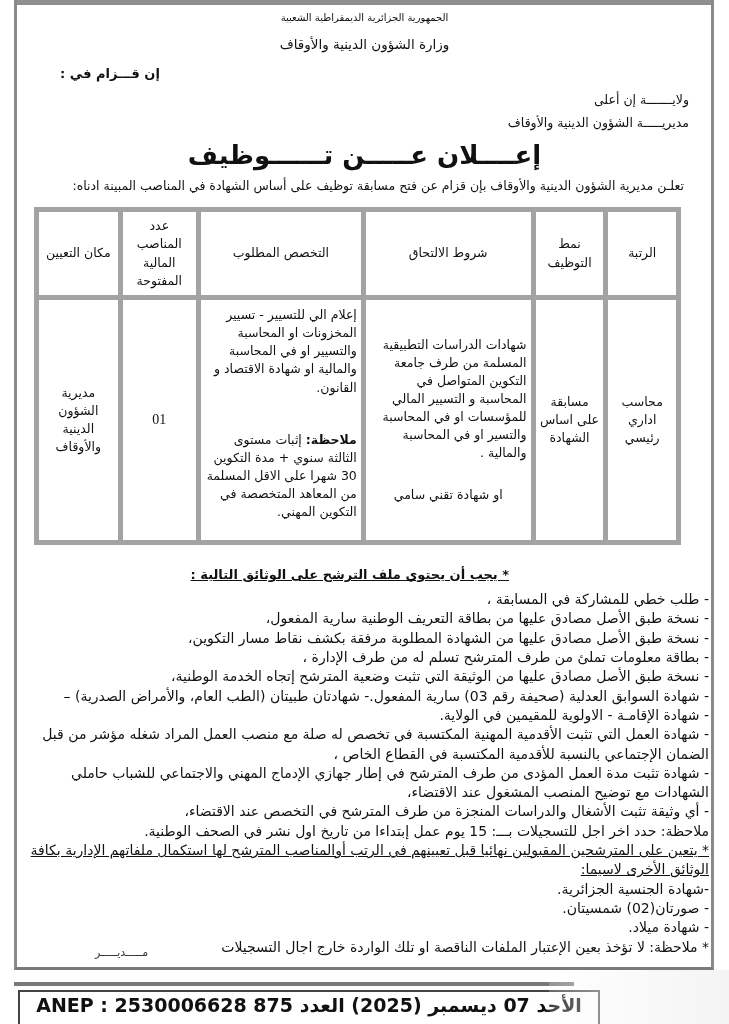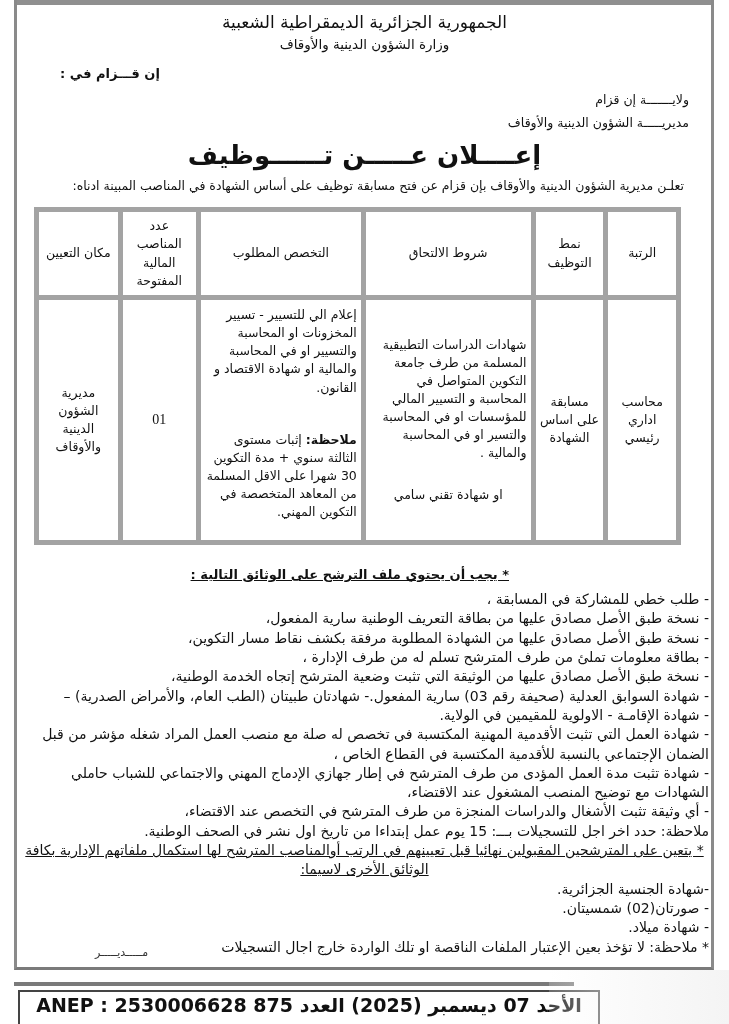--- a/index.html
+++ b/index.html
@@ -2,62 +2,62 @@
 <html lang="ar" dir="rtl"><head>
 <meta charset="utf-8">
 <style>
   html, body { margin:0; padding:0; background:#ffffff; }
   body { width:729px; height:1024px; position:relative; overflow:hidden;
          font-family:"DejaVu Sans", "Liberation Sans", sans-serif; color:#111; }
   .frame { position:absolute; left:14px; top:0; width:700px; height:970px;
            border-left:3px solid #8a8a8a; border-right:3px solid #8a8a8a;
            border-bottom:3px solid #7a7a7a; box-sizing:border-box; }
   .topbar { position:absolute; left:0; right:0; top:0; height:5px; background:#8f8f8f; }
-  .hdr1 { position:absolute; top:12px; left:0; right:0; font-size:17px; text-align:center; }
+  .hdr1 { position:absolute; top:12px; left:0; right:0; font-size:10px; text-align:center; }
   .hdr2 { position:absolute; top:36px; left:0; right:0; font-size:13.5px; text-align:center; }
   .in-gz { position:absolute; top:66px; left:60px; font-size:13px; font-weight:bold; direction:rtl; }
   .wilaya { position:absolute; top:92px; right:40px; font-size:12.5px; }
   .direction { position:absolute; top:115px; right:40px; font-size:12.5px;margin-left:32px; }
   .title { position:absolute; top:140px; left:0; right:0; text-align:center;
            font-size:26px; font-weight:bold; letter-spacing:1px; }
   .intro { position:absolute; top:178px; right:45px; font-size:12.5px; }
   table.jobs { position:absolute; top:207px; left:34px; width:647px; border-collapse:collapse;
                font-size:12.5px; }
   table.jobs th, table.jobs td { border:5px solid #a3a3a3; text-align:center; vertical-align:middle;
                font-weight:normal; padding:3px 4px; line-height:1.45; }
   table.jobs thead tr { height:88px; }
   table.jobs tbody tr { height:245px; }
   .spec { text-align:right !important; vertical-align:top !important; padding-top:6px !important; line-height:1.5; }
   .spec .note-label { font-weight:bold; }
   .cond { text-align:right !important; }
   .docs-head { position:absolute; top:567px; right:220px; font-size:13px; font-weight:bold;
                text-decoration:underline; }
   .docs { position:absolute; top:590px; right:20px; left:20px; font-size:14px; line-height:1.38; direction:rtl; text-align:right; }
   .docs div { margin:0; }
-  .underl { text-decoration:underline;text-align:center; }
+  .underl { text-decoration:underline; }
   .sign { position:absolute; top:946px; left:95px; font-size:11px; color:#333; letter-spacing:2px; }
   .footer-shadow { position:absolute; left:14px; top:982px; width:560px; height:4px; background:#7a7a7a; }
   .footer-box { position:absolute; left:18px; top:990px; width:582px; height:34px; border:2px solid #444;
                 border-bottom:none; box-sizing:border-box; background:#fff; }
   .footer-text { position:absolute; left:0; right:0; top:2px; text-align:center; font-size:19px; font-weight:bold;
                  direction:rtl; white-space:nowrap; }
   .fade { position:absolute; right:0; top:970px; width:180px; height:54px;
           background:linear-gradient(to right, rgba(255,255,255,0.2), #f4f4f4); }
 </style>
 </head>
 <body>
 
 <div class="frame">
   <div class="topbar"></div>
 </div>
 
 <div class="hdr1">الجمهورية الجزائرية الديمقراطية الشعبية</div>
 <div class="hdr2">وزارة الشؤون الدينية والأوقاف</div>
 <div class="in-gz">إن قـــزام في :</div>
-<div class="wilaya">ولايـــــــة إن قزام</div>
+<div class="wilaya">ولايـــــــة إن أعلى</div>
 <div class="direction">مديريـــــة الشؤون الدينية والأوقاف</div>
 
 <div class="title">إعــــلان عـــــن تــــــوظيف</div>
 <div class="intro">تعلـن مديرية الشؤون الدينية والأوقاف بإن قزام عن فتح مسابقة توظيف على أساس الشهادة في المناصب المبينة ادناه:</div>
 
 <table class="jobs">
   <thead>
     <tr>
       <th style="width:62px">الرتبة</th>
       <th style="width:62px">نمط التوظيف</th>

